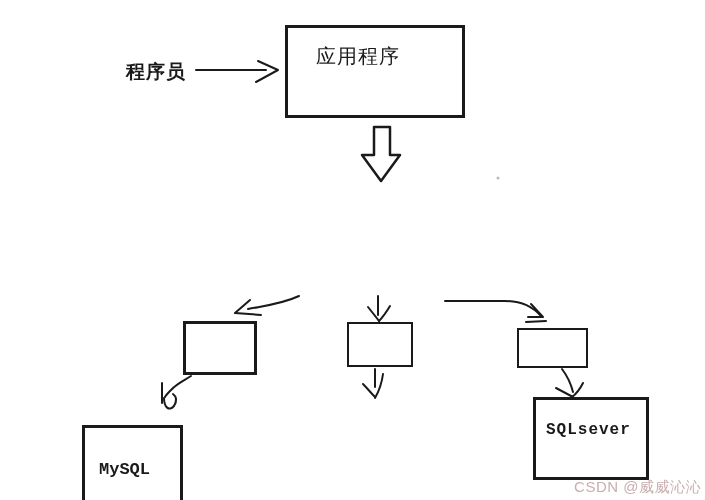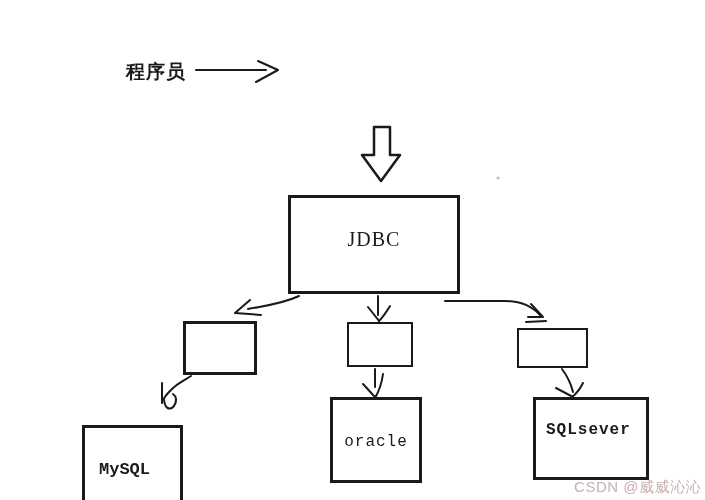--- a/index.html
+++ b/index.html
@@ -109,36 +109,33 @@
       <path d="M583 383 C580 389 576 394 572 397"></path>
     </g>
 
     <g>
       <circle cx="498" cy="178" r="1.5" fill="#b9b9b9" stroke="none"></circle>
     </g>
   </svg>
 
   <div class="label lbl-programmer">程序员</div>
 
+  <div class="box box-application">
+    <span class="box-label">应用程序</span>
+  </div>
 
-  <div class="box box-jdbc">
-    <span class="box-label">JDBC</span>
-  </div>
 
 
   <div class="box box-driver-left"></div>
   <div class="box box-driver-middle"></div>
   <div class="box box-driver-right"></div>
 
   <div class="box box-mysql">
     <span class="db-label">MySQL</span>
   </div>
 
-  <div class="box box-oracle">
-    <span class="db-label">oracle</span>
-  </div>
 
   <div class="box box-sqlserver">
     <span class="db-label">SQLsever</span>
   </div>
 
   <div class="watermark">CSDN @威威沁沁</div>
 </div>
 
 </body></html>

